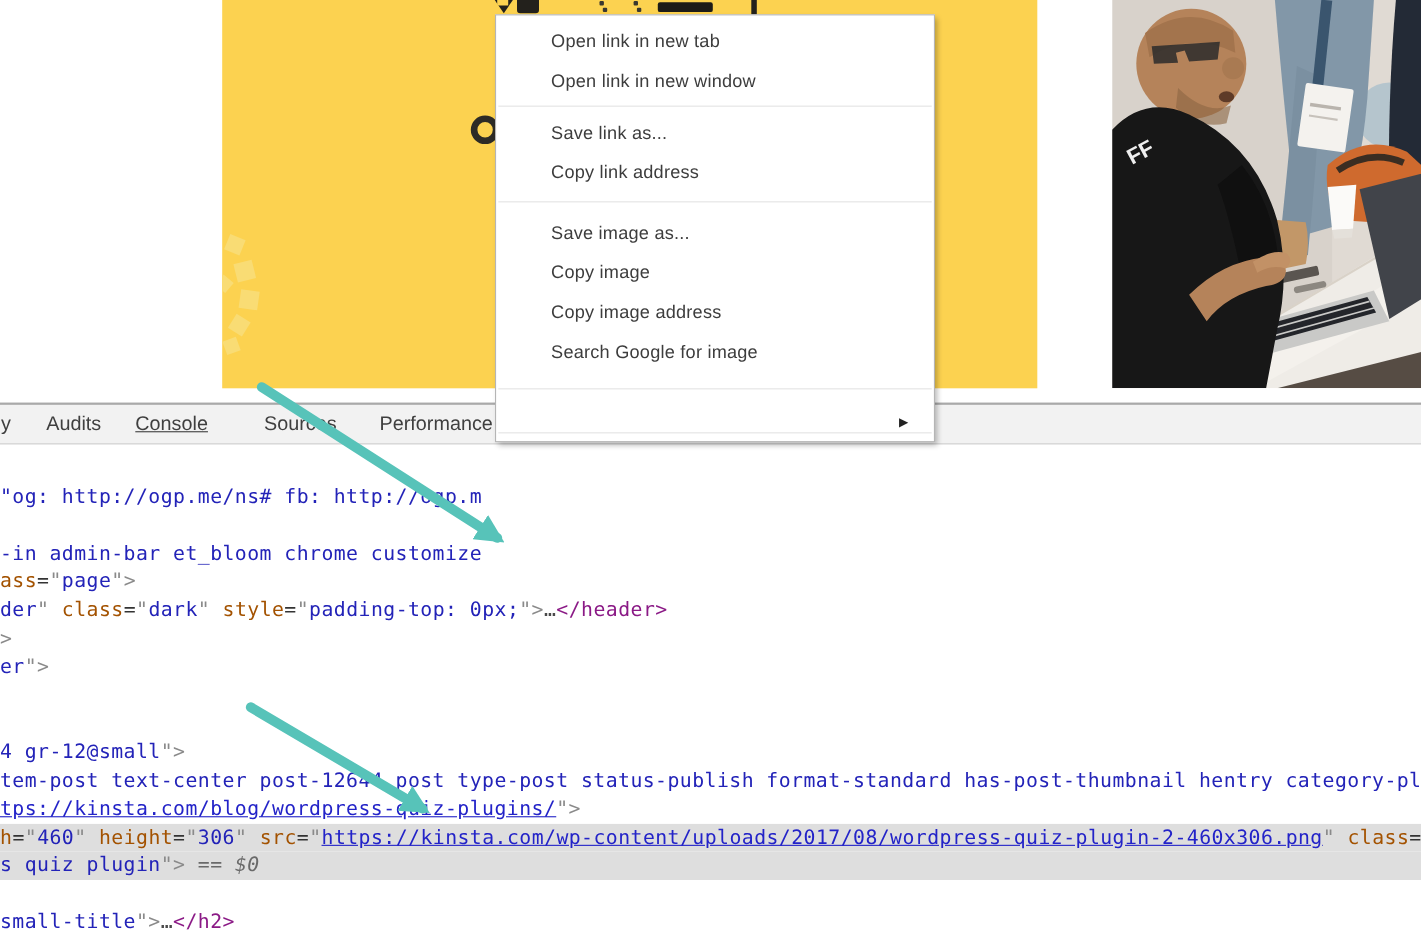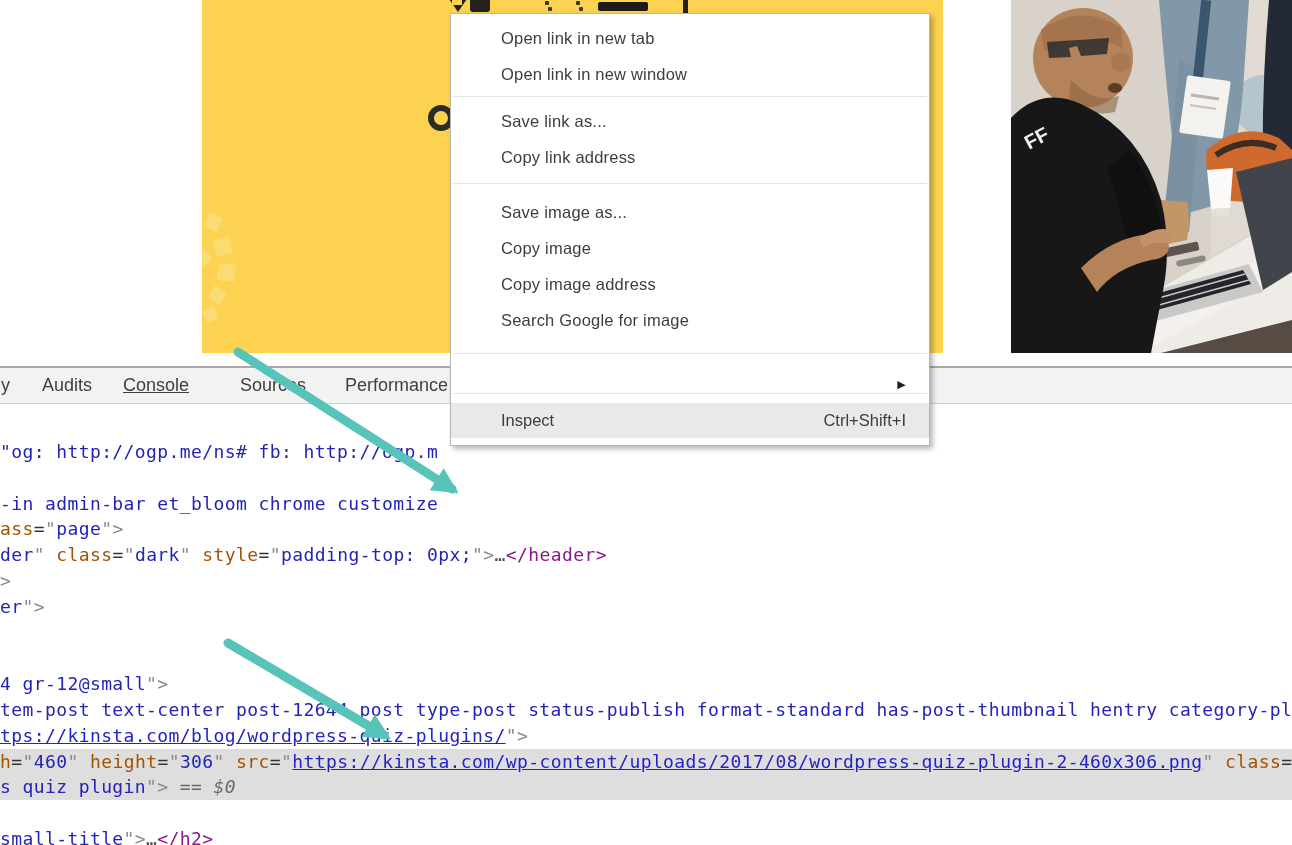--- a/index.html
+++ b/index.html
@@ -57,21 +57,21 @@
   .tk-v { color:#2323b8; }                         
   .tk-a { color:#a35200;text-align:center; }                         
   .tk-t { color:#8b1a86; }                         
   .tk-g { color:#8a8a8a; }                         
   .tk-d { color:#333; }                            
   .tk-e { color:#4a4a4a; }                         
   .tk-m { color:#6a6a6a; font-style:italic; }      
   .tk-l { color:#2323c8; text-decoration:underline; } 
 
   
-  .context-menu { position:absolute; left:450px; top:13px; width:480px; z-index:20;
+  .context-menu { position:absolute; left:450px; top:13px; width:400px; z-index:20;
                   background:#fff; border:1px solid #b5b5b5;
                   box-shadow:3px 3px 5px rgba(0,0,0,0.28); padding-top:6px; padding-bottom:7px; }
   .menu-item { height:36px; line-height:36px; padding-left:50px; font-size:16.5px;
                letter-spacing:0.2px; color:#3d3d3d; white-space:nowrap; }
   .menu-sep  { height:1px; background:#e3e3e3; margin:0 2px; }
   .sep-1 { margin-top:4px;  margin-bottom:6px; }
   .sep-2 { margin-top:8px;  margin-bottom:10px; }
   .sep-3 { margin-top:15px; margin-bottom:0; }
   .sep-4 { margin-top:3px;  margin-bottom:0; }
   .menu-item-submenu { position:relative; height:36px; }
@@ -185,24 +185,20 @@
     <div class="menu-sep sep-2"></div>
     <div class="menu-item">Save image as...</div>
     <div class="menu-item">Copy image</div>
     <div class="menu-item">Copy image address</div>
     <div class="menu-item">Search Google for image</div>
     <div class="menu-sep sep-3"></div>
     <div class="menu-item menu-item-submenu">
       <span class="submenu-arrow">▶</span>
     </div>
     <div class="menu-sep sep-4"></div>
-    <div class="menu-item-inspect">
-      <span>Inspect</span>
-      <span class="menu-shortcut">Ctrl+Shift+I</span>
-    </div>
   </div>
 
   <svg class="arrows">
     <defs>
       <marker id="ah" viewBox="0 0 10 10" refX="7" refY="5" markerWidth="2.9" markerHeight="2.9" orient="auto">
         <path d="M0 0 L10 5 L0 10 Z" fill="#57C3B9"></path>
       </marker>
     </defs>
     <path d="M238 352 L452 489" stroke="#57C3B9" stroke-width="9" stroke-linecap="round" marker-end="url(#ah)"></path>
     <path d="M228 643 L384 735" stroke="#57C3B9" stroke-width="9" stroke-linecap="round" marker-end="url(#ah)"></path>

